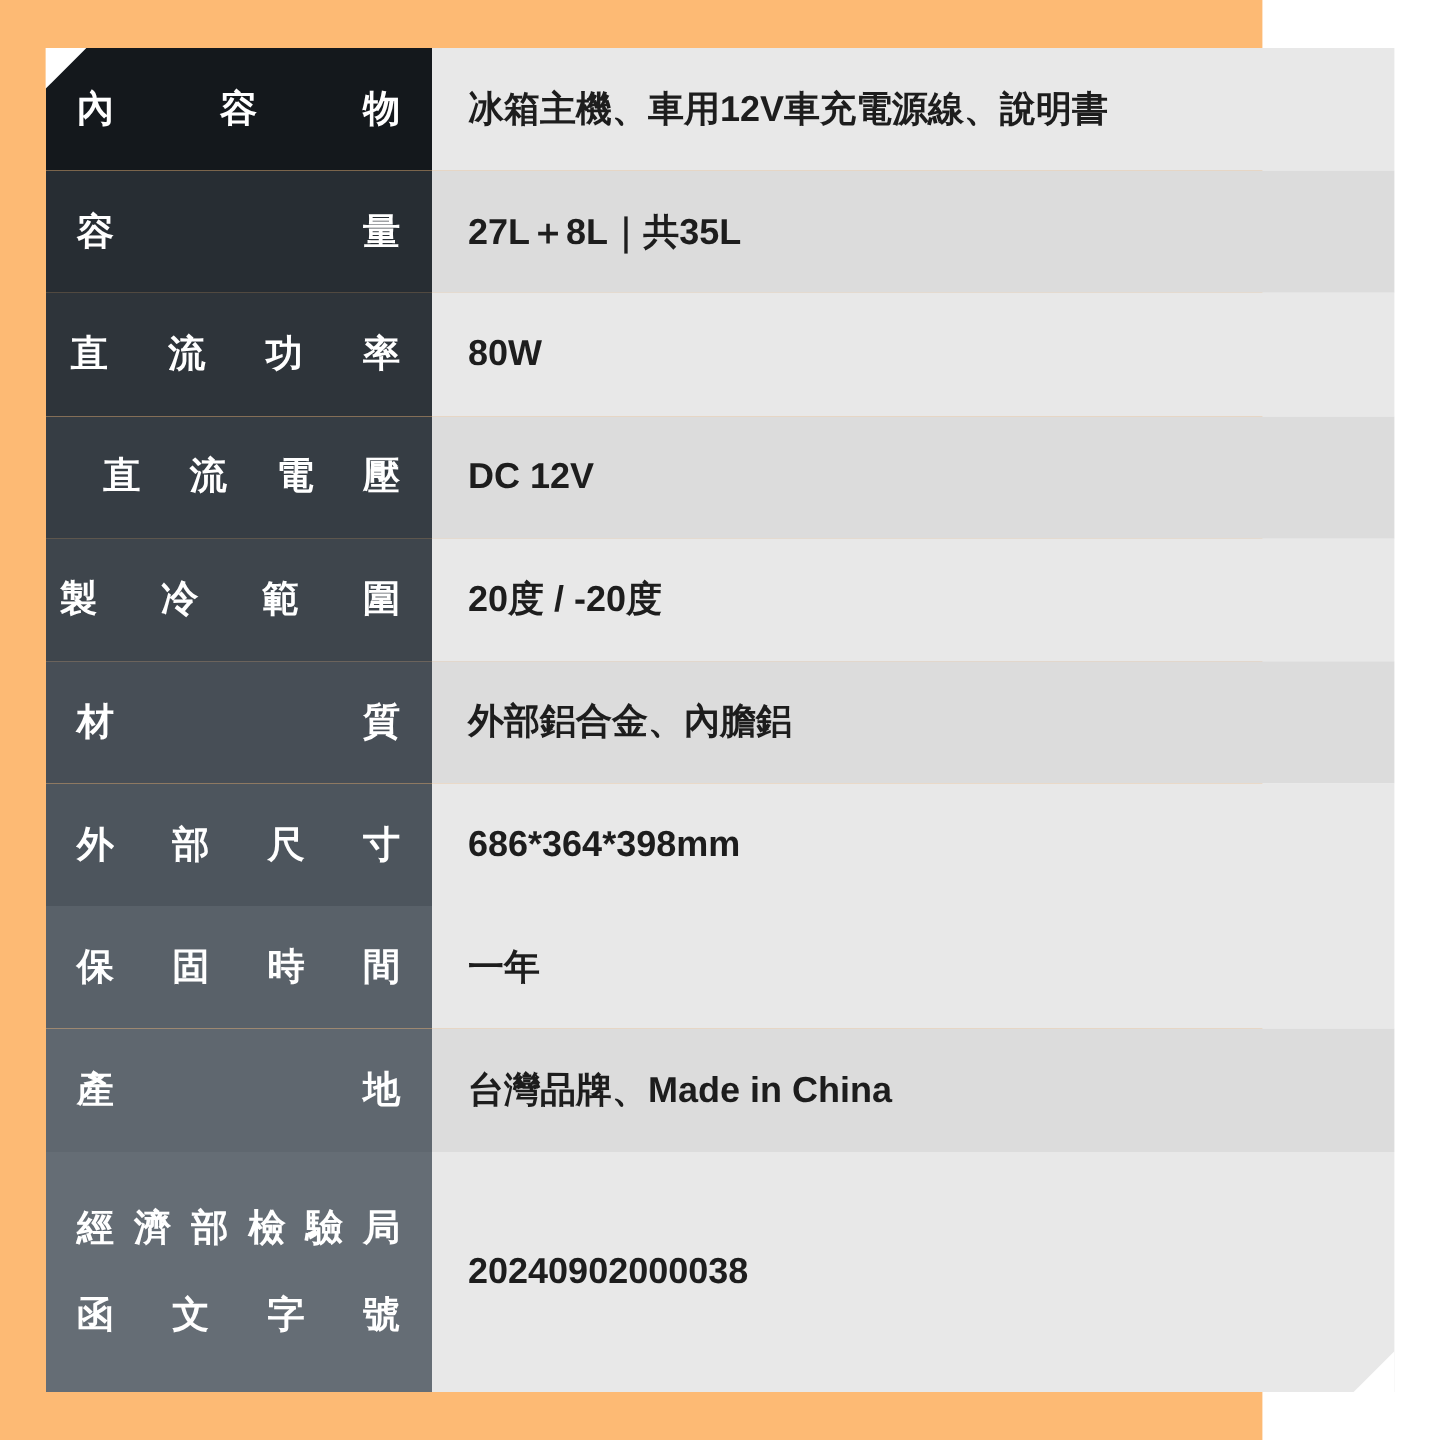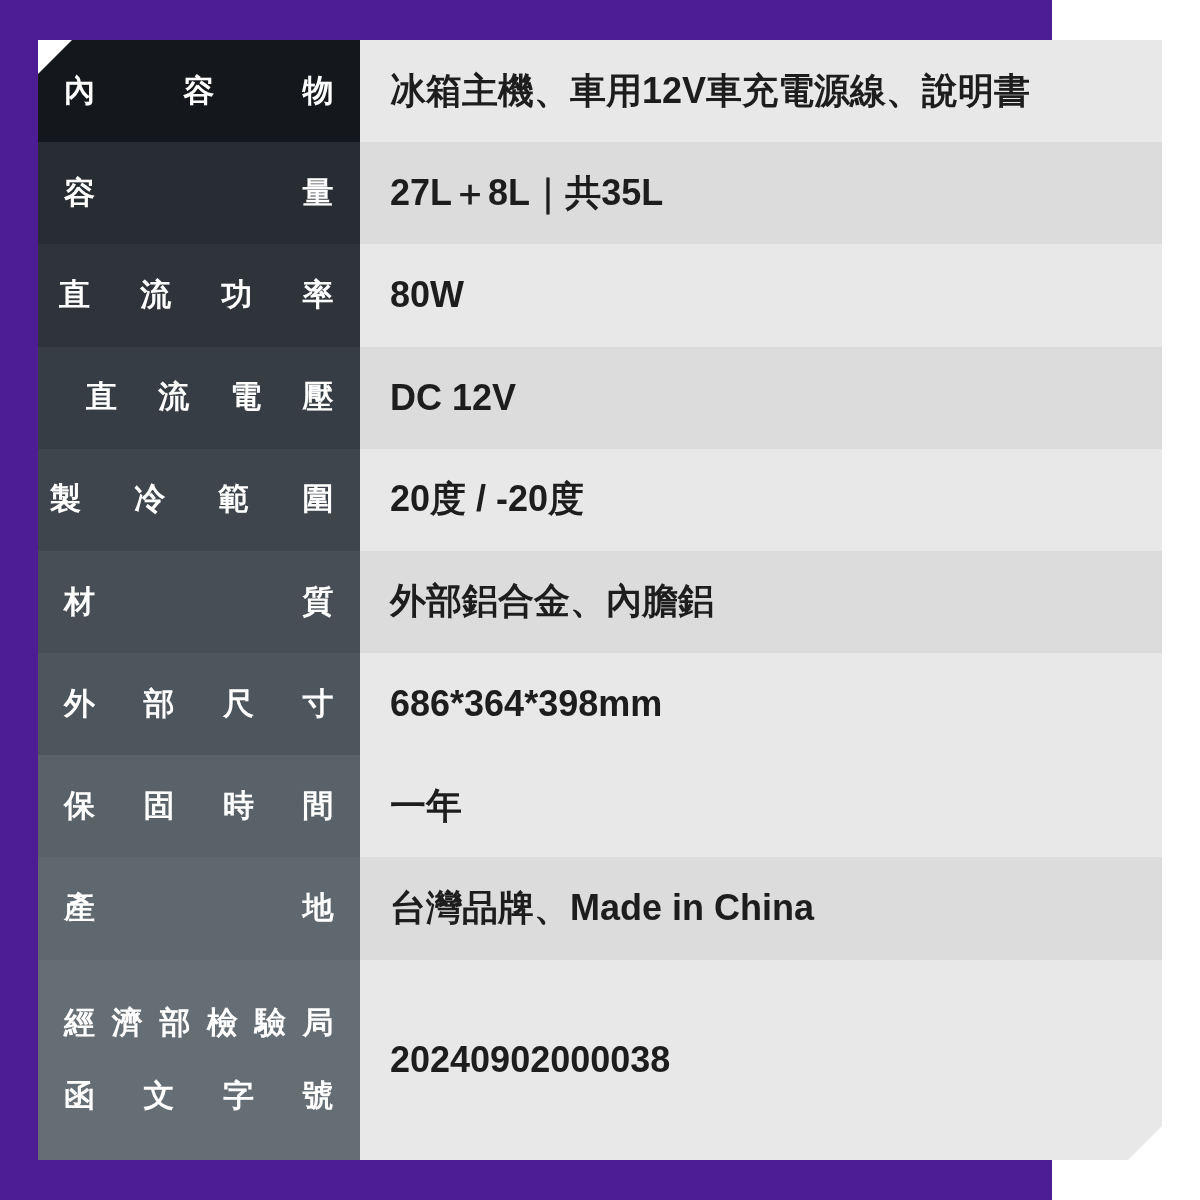--- a/index.html
+++ b/index.html
@@ -11,21 +11,21 @@
     width: 1200px;
     height: 1200px;
     font-family: "Liberation Sans", "DejaVu Sans", sans-serif;
     overflow: hidden;
   }
 
   .spec-sheet {
     position: relative;
     width: 1052px;
     height: 1200px;
-    background: #4c1d95;
+    background: #fdba74;
     box-sizing: border-box;
   }
 
   
   .table-wrap {
     position: absolute;
     left: 38px;
     top: 40px;
     width: 1124px;
     height: 1120px;
@@ -58,21 +58,21 @@
   .label-inner {
     display: block;
     text-align: justify;
     text-align-last: justify;
     line-height: 1.25;
     white-space: pre-line;
   }
 
   .value-cell {
     padding: 0 0 0 30px;
-    font-size: 36px;
+    font-size: 30px;
     font-weight: 700;
     color: #1d1d1d;
     vertical-align: middle;
     box-sizing: border-box;
   }
 
   
   .r0 .label-cell { background: #14181c; }
   .r1 .label-cell { background: #272d33; }
   .r2 .label-cell { background: #2e343a; padding-left: 21px; }

